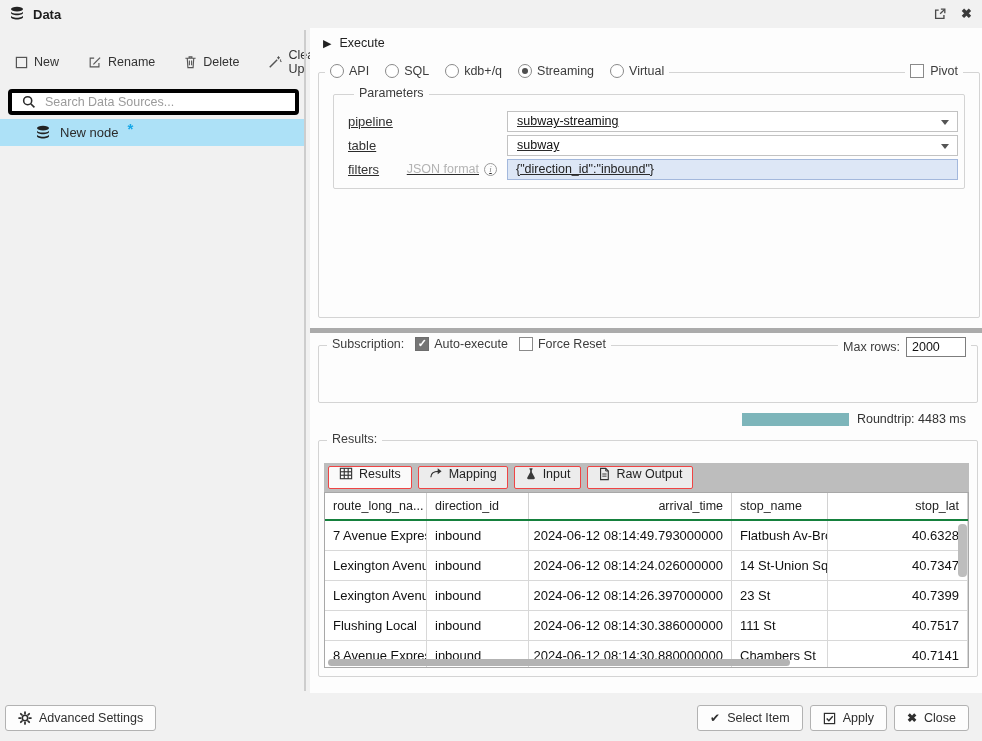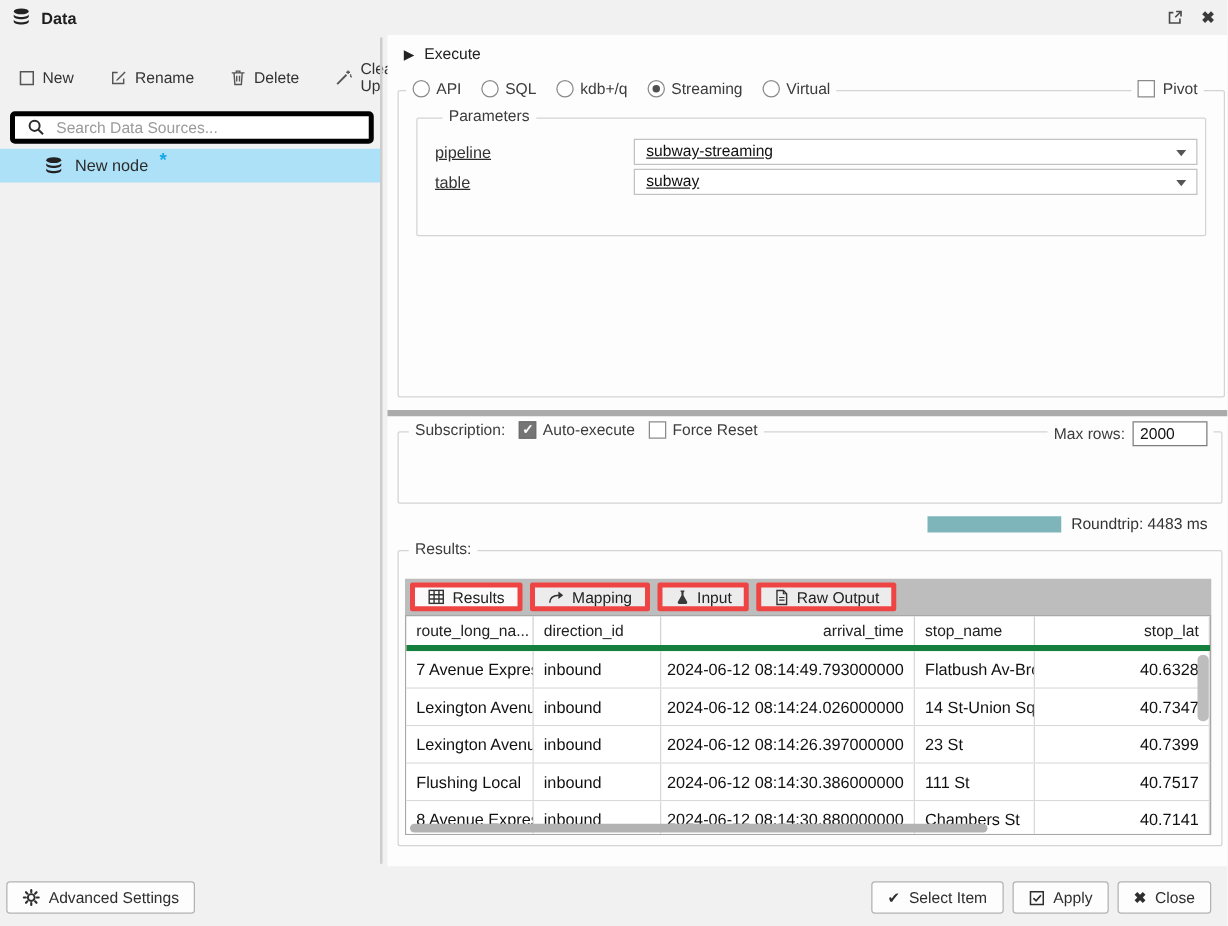--- a/index.html
+++ b/index.html
@@ -95,28 +95,28 @@
   .key-select .chev { margin-left: auto; }
 
   .progress-row { position: absolute; top: 384px; right: 16px; display: flex; gap: 8px;
     align-items: center; font-size: 12.5px; color: #333; }
   .progress-bar { width: 107px; height: 13px; background: #7db5ba; }
 
   .results-gb { left: 8px; right: 4px; top: 412px; height: 237px; }
   .results-legend { left: 8px; }
   .tabbar { position: absolute; top: 22px; left: 5px; right: 8px; height: 29px;
     background: #bdbdbd; display: flex; align-items: center; gap: 6px; padding: 0 4px; }
-  .tab { height: 23px; border: 4px solid #ef4444; border-radius: 2px; background: #ececec;
-    display: flex; gap: 6px; align-items: center; padding: 0 10px; font-size: 12.5px;
+  .tab { height: 23px; border: 1px solid #ef4444; border-radius: 2px; background: #ececec;
+    display: flex; gap: 6px; align-items: flex-start; padding: 0 10px; font-size: 12.5px;
     color: #222; cursor: pointer; }
   .tab.active { background: #fafafa; }
 
   .table-wrap { position: absolute; top: 51px; left: 5px; right: 8px; bottom: 8px;
     border: 1px solid #a8a8a8; background: #fff; overflow: hidden; }
-  .thead { display: flex; height: 28px; border-bottom: 5px solid #15803d; }
+  .thead { display: flex; height: 28px; border-bottom: 2px solid #15803d; }
   .th { display: flex; align-items: center; padding: 0 8px; font-size: 12.5px; color: #222;
     border-right: 1px solid #d2d2d2; overflow: hidden; white-space: nowrap; }
   .tr { display: flex; height: 30px; border-bottom: 1px solid #d8d8d8; background: #fff; }
   .td { display: flex; align-items: center; padding: 0 8px; font-size: 13px; color: #111;
     border-right: 1px solid #d8d8d8; overflow: hidden; white-space: nowrap; }
   .th.right, .td.right { justify-content: flex-end; }
   .vscroll-thumb { position: absolute; right: 1px; top: 31px; width: 9px; height: 53px;
     background: #bdbdbd; border-radius: 4px; }
   .hscroll-thumb { position: absolute; left: 3px; bottom: 1px; height: 7px; width: 462px;
     background: #b3b3b3; border-radius: 4px; }
@@ -264,20 +264,30 @@
           </div>
         </div>
         <div class="param-row">
           <div class="param-label-col">
             <span class="param-label">table</span>
           </div>
           <div class="param-select">
             <span>subway</span>
             <span class="select-caret"></span>
           </div>
+        </div>
+        <div class="param-row">
+          <div class="param-label-col">
+            <span class="param-label">filters</span>
+            <span class="param-hint">
+              <span>JSON format</span>
+              <span class="info-circle">i</span>
+            </span>
+          </div>
+          <input class="filters-input" value="{&quot;direction_id&quot;:&quot;inbound&quot;}" style="">
         </div>
       </div>
     </div>
   </div>
 
   <div class="splitter"></div>
 
   <div class="groupbox sub-gb">
     <div class="gb-legend sub-legend">
       <span>Subscription:</span>

